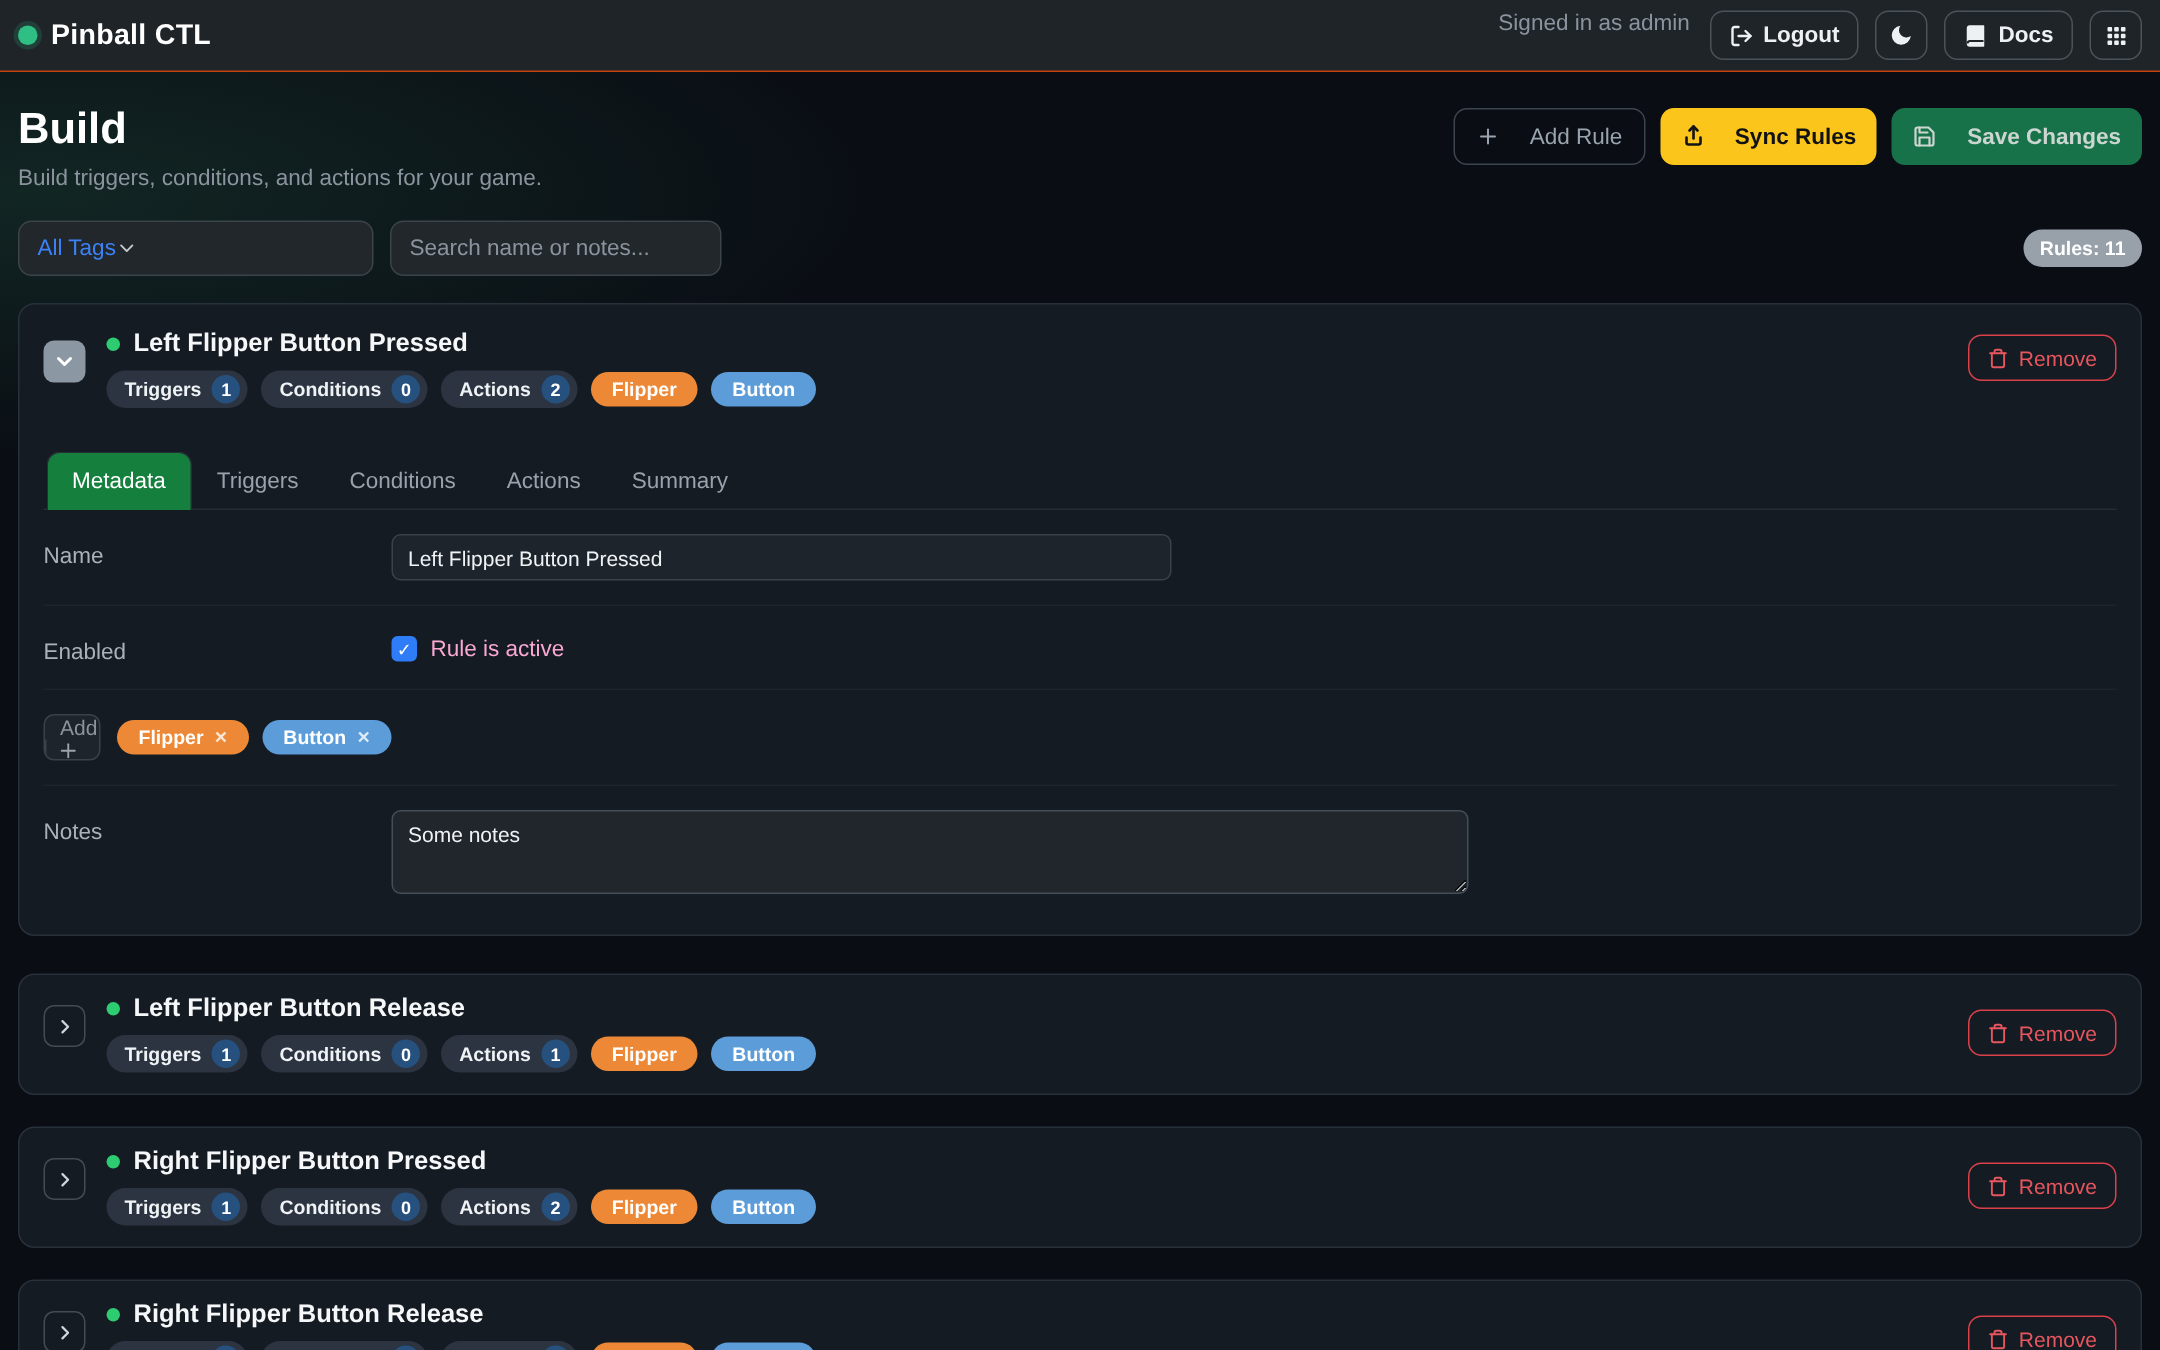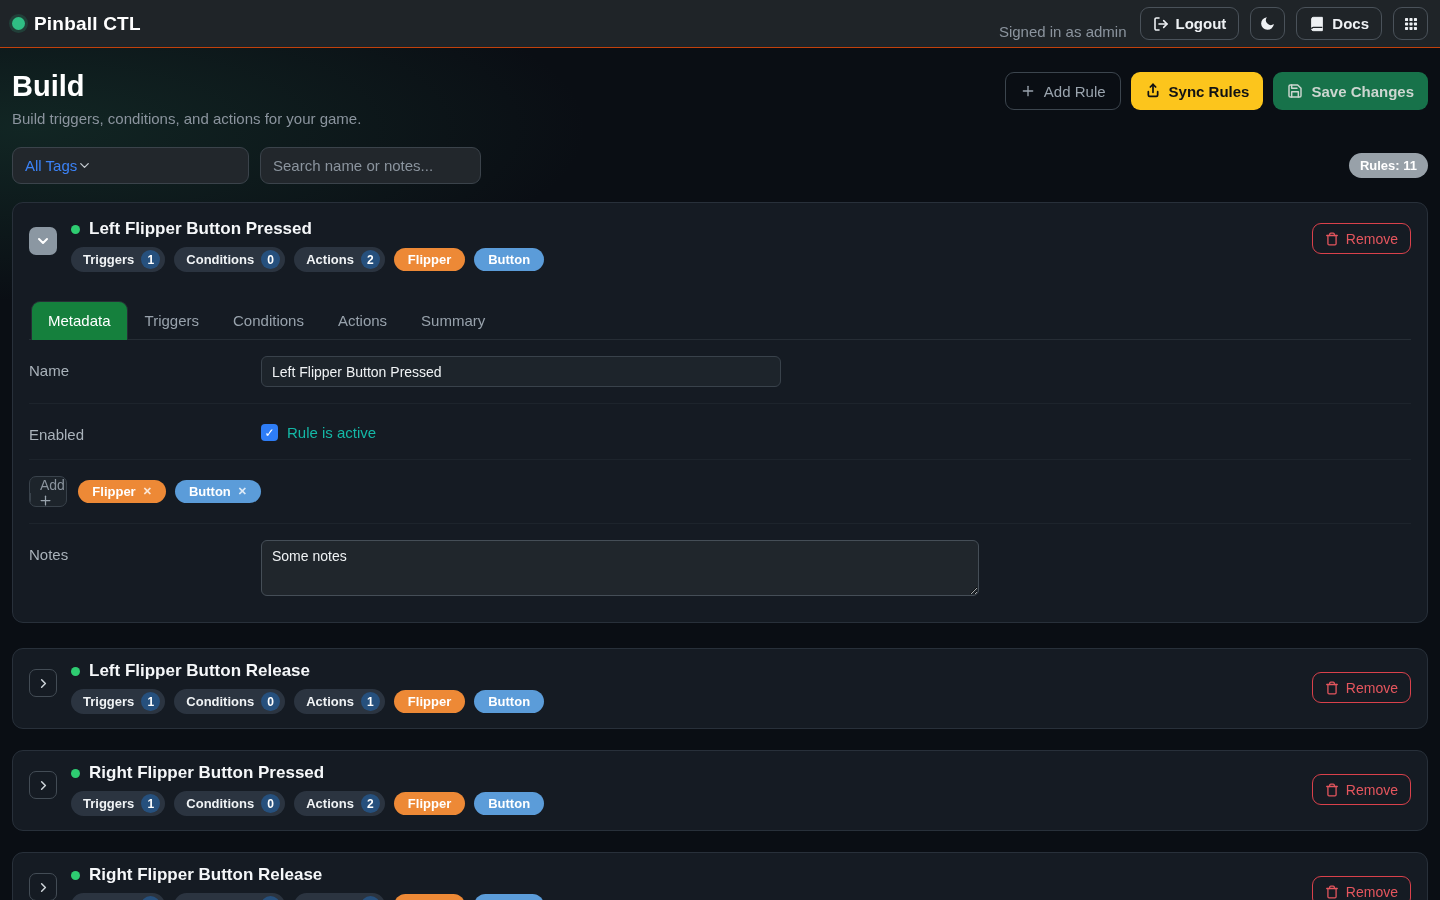--- a/index.html
+++ b/index.html
@@ -10,21 +10,21 @@
     color:#e8ecef;
   }
   
   .topbar {
     height:48px; background:#1f2428; border-bottom:1px solid #c2410c;
     display:flex; align-items:center; padding:0 12px; gap:8px;
   }
   .brand-wrap { display:flex; align-items:center; gap:9px; }
   .brand-dot { width:13px; height:13px; border-radius:50%; background:#2fbe84; box-shadow:0 0 0 3px rgba(47,190,132,.18); }
   .brand { font-size:19px; font-weight:700; color:#ffffff; letter-spacing:.2px; }
-  .topbar-right { margin-left:auto; display:flex; align-items:flex-end; gap:11px; }
+  .topbar-right { margin-left:auto; display:flex; align-items:flex-start; gap:11px; }
   .signed-in { color:#8b949e; font-size:15px; margin-right:2px; }
   .tb-btn {
     display:inline-flex; align-items:center; gap:7px; height:33px;
     border:1px solid #4a525a; border-radius:9px; background:transparent;
     color:#eef1f4; font-size:15px; font-weight:600; padding:0 12px; cursor:pointer;
     font-family:inherit;
   }
   .tb-btn.square { width:35px; justify-content:center; padding:0; }
   .tb-btn svg { flex:none; }
 
@@ -32,21 +32,21 @@
   .page {
     height:852px; padding:0 12px;
     background:
       radial-gradient(900px 280px at 2% 80px, rgba(32,84,66,.34), rgba(10,14,20,0) 62%),
       #0a0e14;
   }
   .page-head { display:flex; align-items:flex-start; justify-content:space-between; padding-top:22px; }
   .page-title { font-size:29px; font-weight:700; color:#ffffff; }
   .page-sub { margin-top:7px; font-size:15px; color:#8b949e; }
   .head-actions { display:flex; gap:10px; margin-top:2px; }
-  .btn { display:inline-flex; align-items:center; gap:8px; height:38px; border-radius:9px;
+  .btn { display:inline-flex; align-items:center; gap:20px; height:38px; border-radius:9px;
          font-size:15px; padding:0 14px; cursor:pointer; border:none; font-family:inherit; }
   .btn-ghost { background:transparent; border:1px solid #3c454e; color:#9aa4ae; font-weight:400; }
   .btn-sync  { background:#fcc51c; color:#101214; font-weight:700; }
   .btn-save  { background:#17724a; color:#ccd6d0; font-weight:700; }
 
   
   .filter-row { display:flex; align-items:center; gap:11px; margin-top:20px; }
   .select-box {
     width:237px; height:37px; background:#22272c; border:1px solid #3b434b; border-radius:9px;
     display:flex; align-items:center; padding:0 12px;
@@ -118,21 +118,21 @@
   .form-label { color:#a9b2ba; font-size:15px; padding-top:6px; }
   .text-input {
     width:520px; height:31px; background:#1d242b; border:1px solid #39424b; border-radius:6px;
     color:#f0f3f5; font-size:14px; padding:0 10px; font-family:inherit; outline:none;
   }
   .check-row { display:flex; align-items:center; gap:9px; padding-top:4px; }
   .checkbox {
     width:17px; height:17px; border-radius:4px; background:#2e7df6; color:#fff;
     display:flex; align-items:center; justify-content:center; font-size:12px; cursor:pointer;
   }
-  .check-label { font-size:15px; color:#14b8a6; }
+  .check-label { font-size:15px; color:#f9a8d4; }
   .tags-edit { display:flex; align-items:center; gap:11px; }
   .addtag-group {
     display:flex; align-items:stretch; height:31px; border:1px solid #39424b; border-radius:7px;
     background:#1d242b; overflow:hidden;flex-direction:column;
   }
   .addtag-input {
     width:126px; background:transparent; border:none; outline:none; color:#e8ecef;
     font-size:14px; padding:0 10px; font-family:inherit;
   }
   .addtag-input::placeholder { color:#8b949e; }

